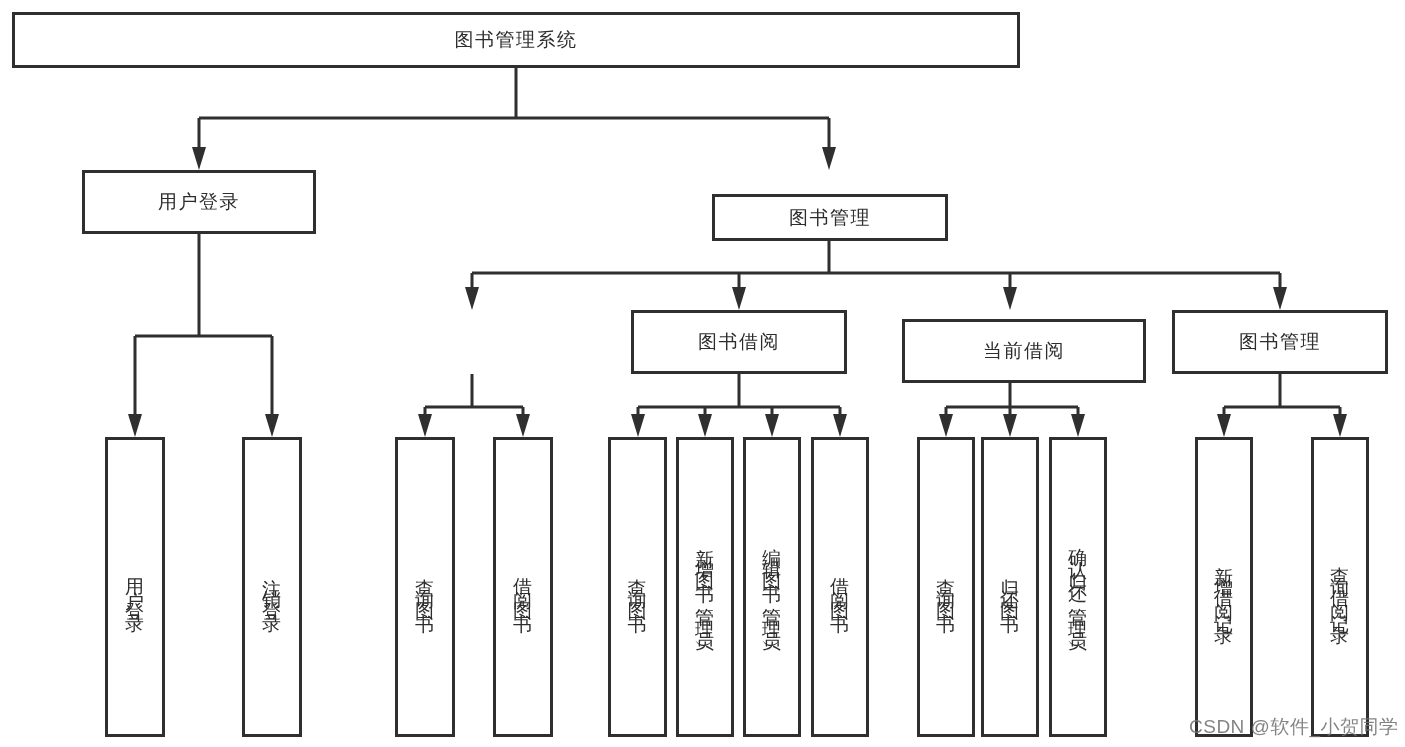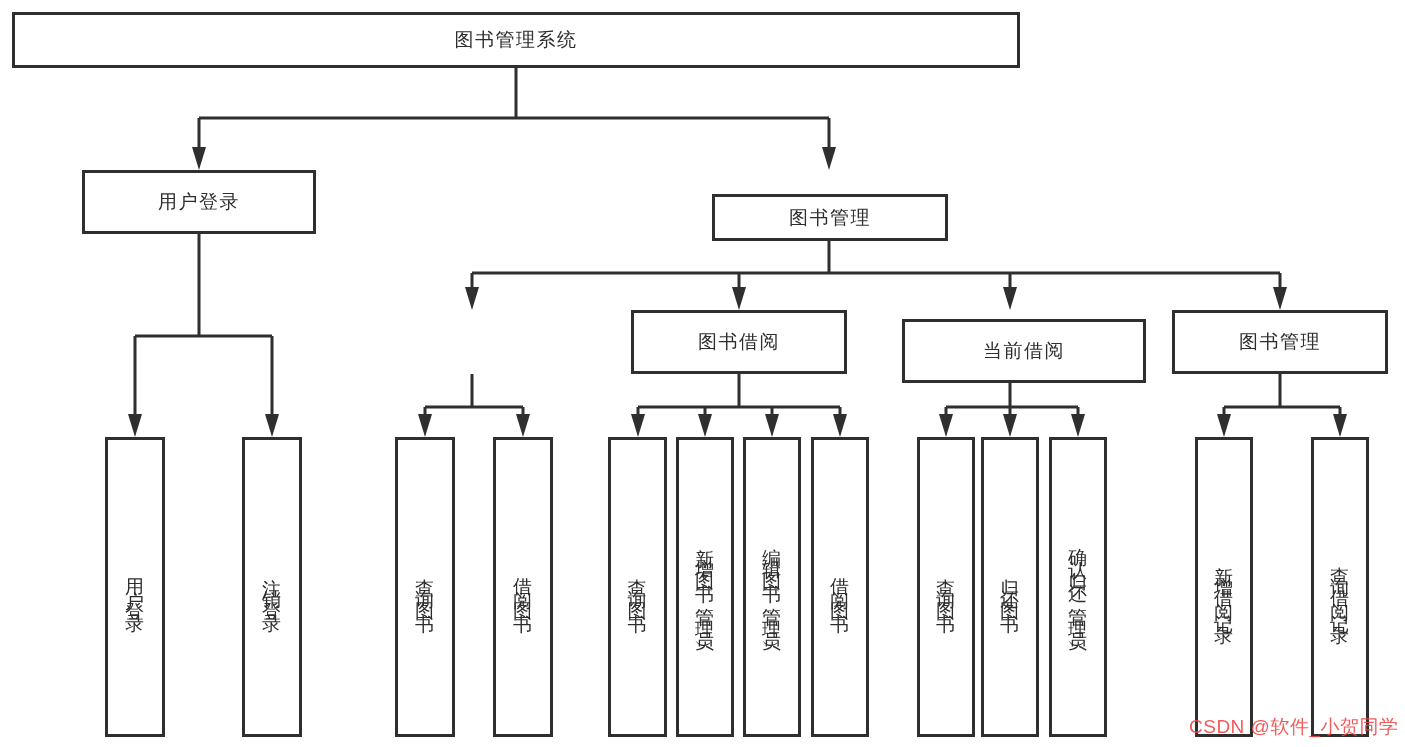--- a/index.html
+++ b/index.html
@@ -40,21 +40,21 @@
     font-size: 19px;
     letter-spacing: 12px;
     line-height: 1;
     white-space: nowrap;
   }
   .watermark {
     position: absolute;
     left: 1189px;
     top: 714px;
     font-size: 19px;
-    color: #ef4444;
+    color: #737373;
     opacity: 0.88;
     letter-spacing: 0.5px;
     white-space: nowrap;
     z-index: 5;
   }
 </style>
 </head>
 <body>
 
 <div class="canvas">

